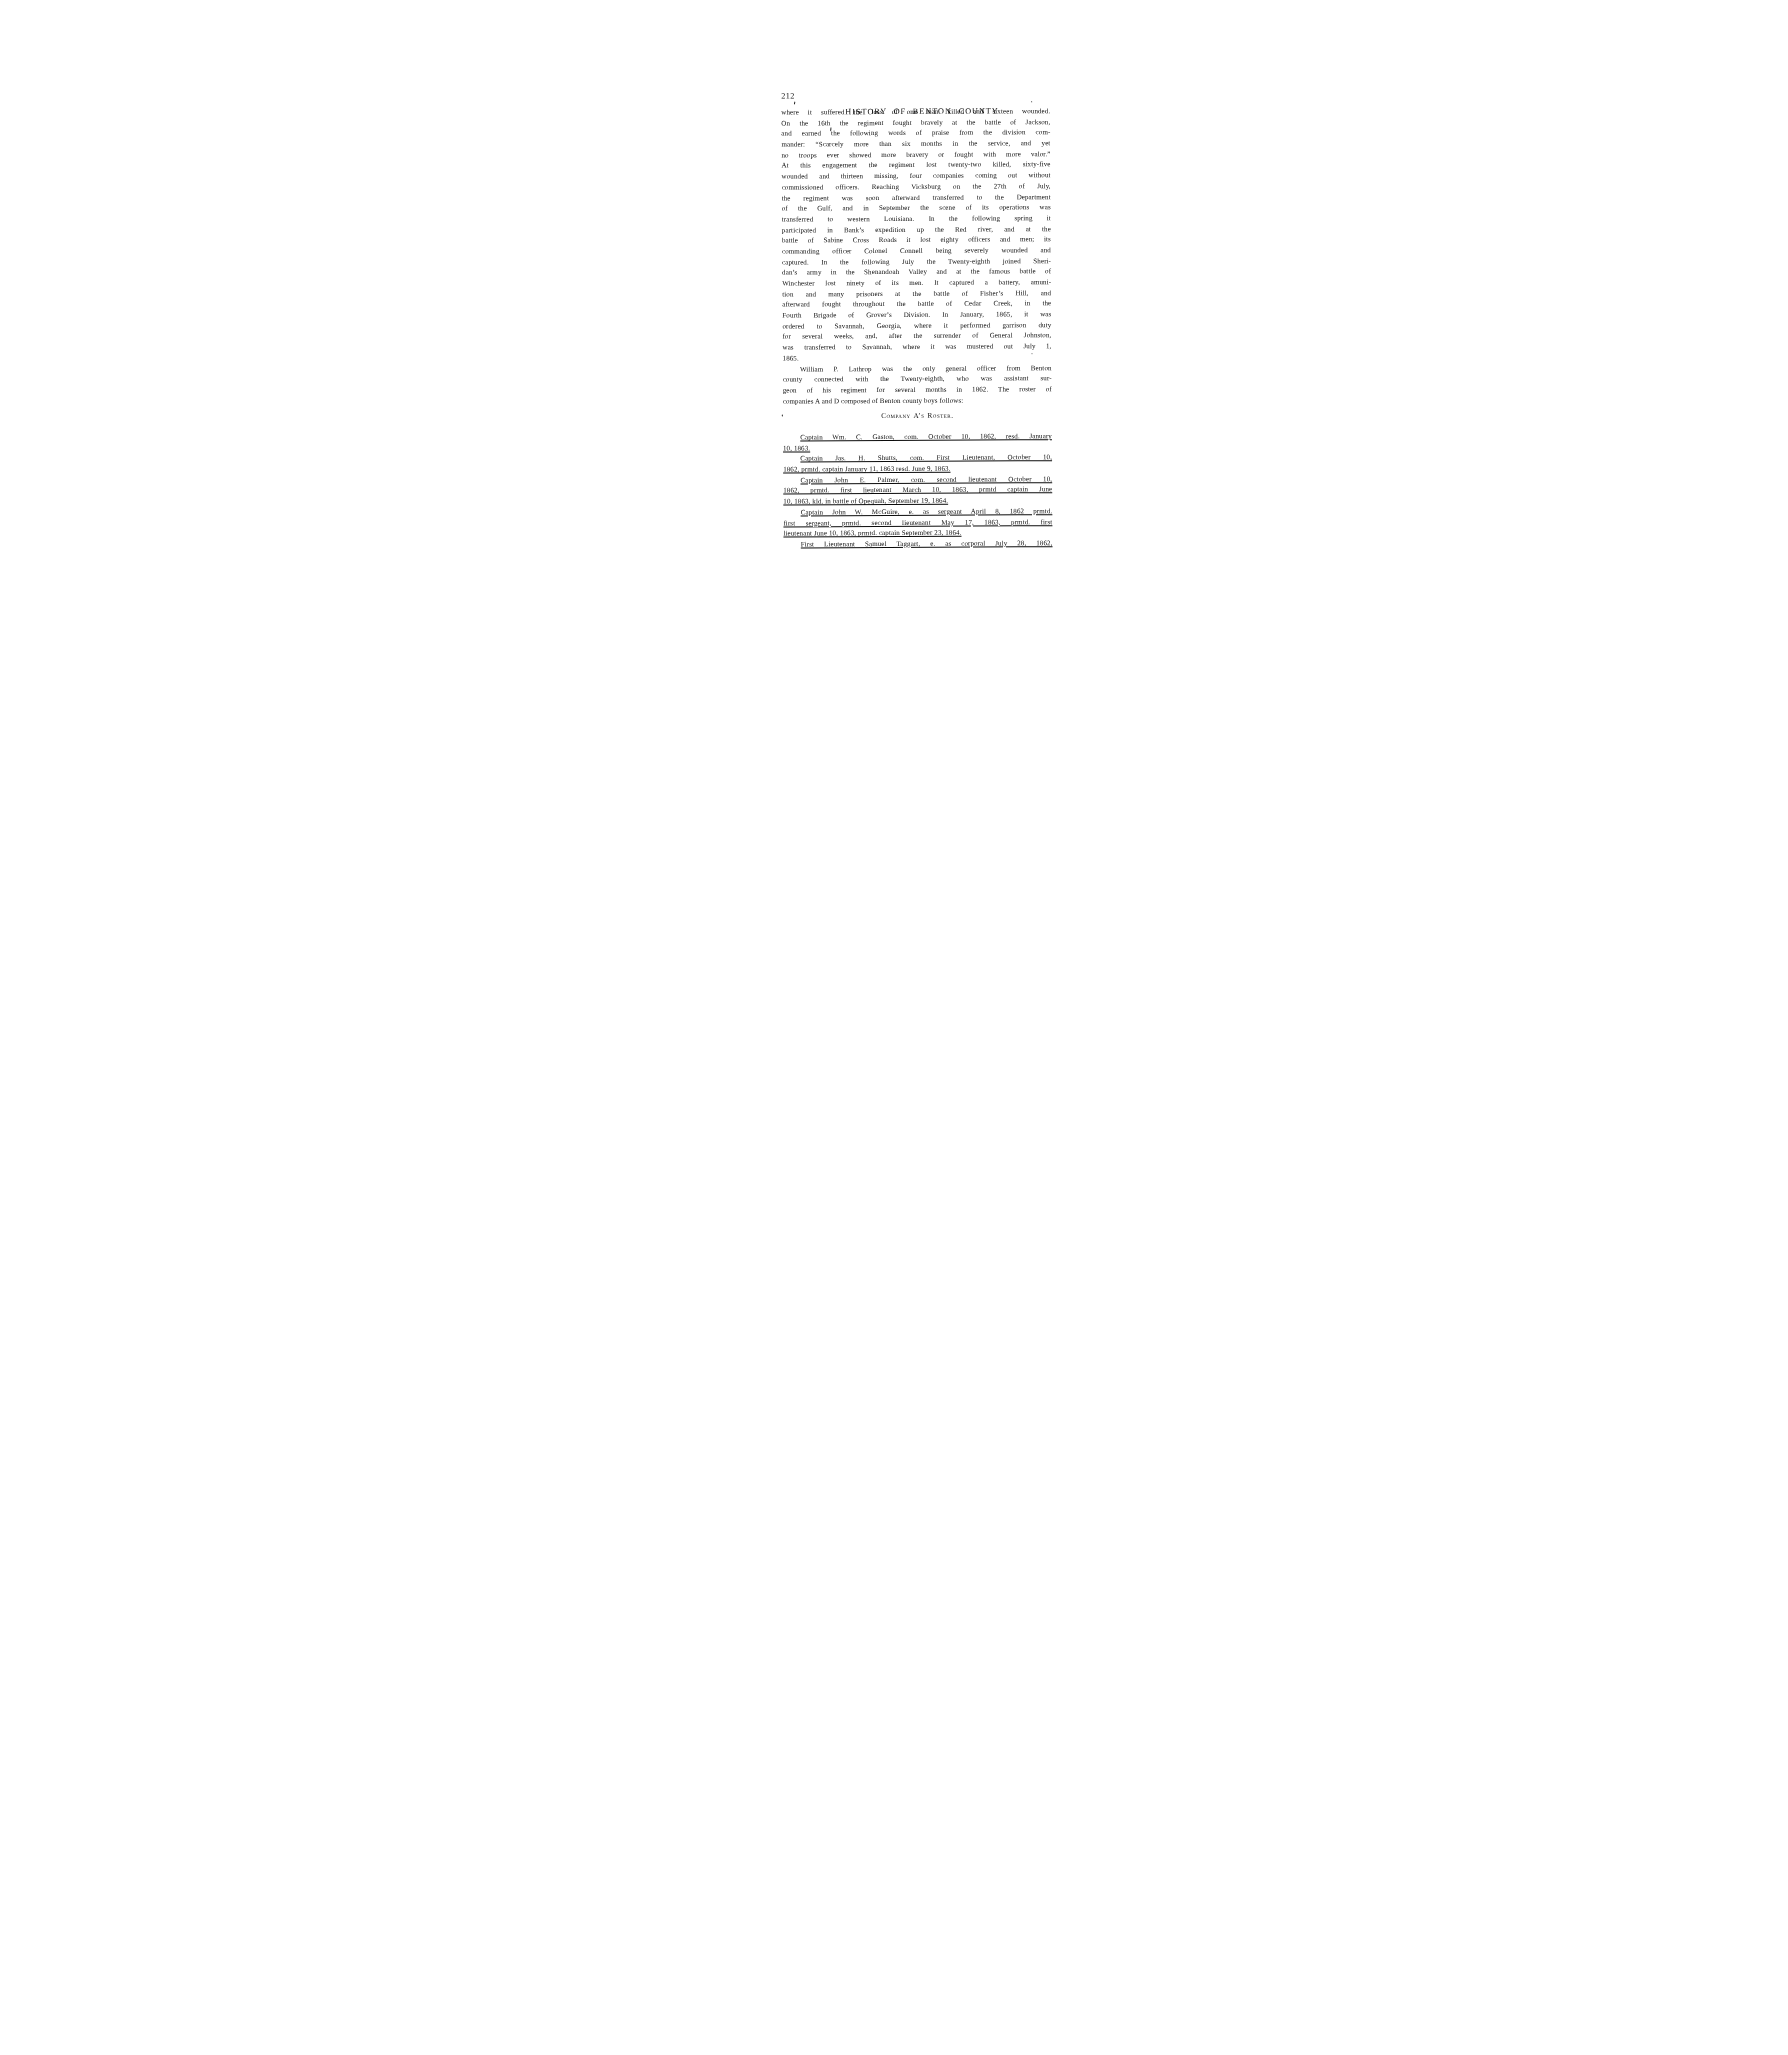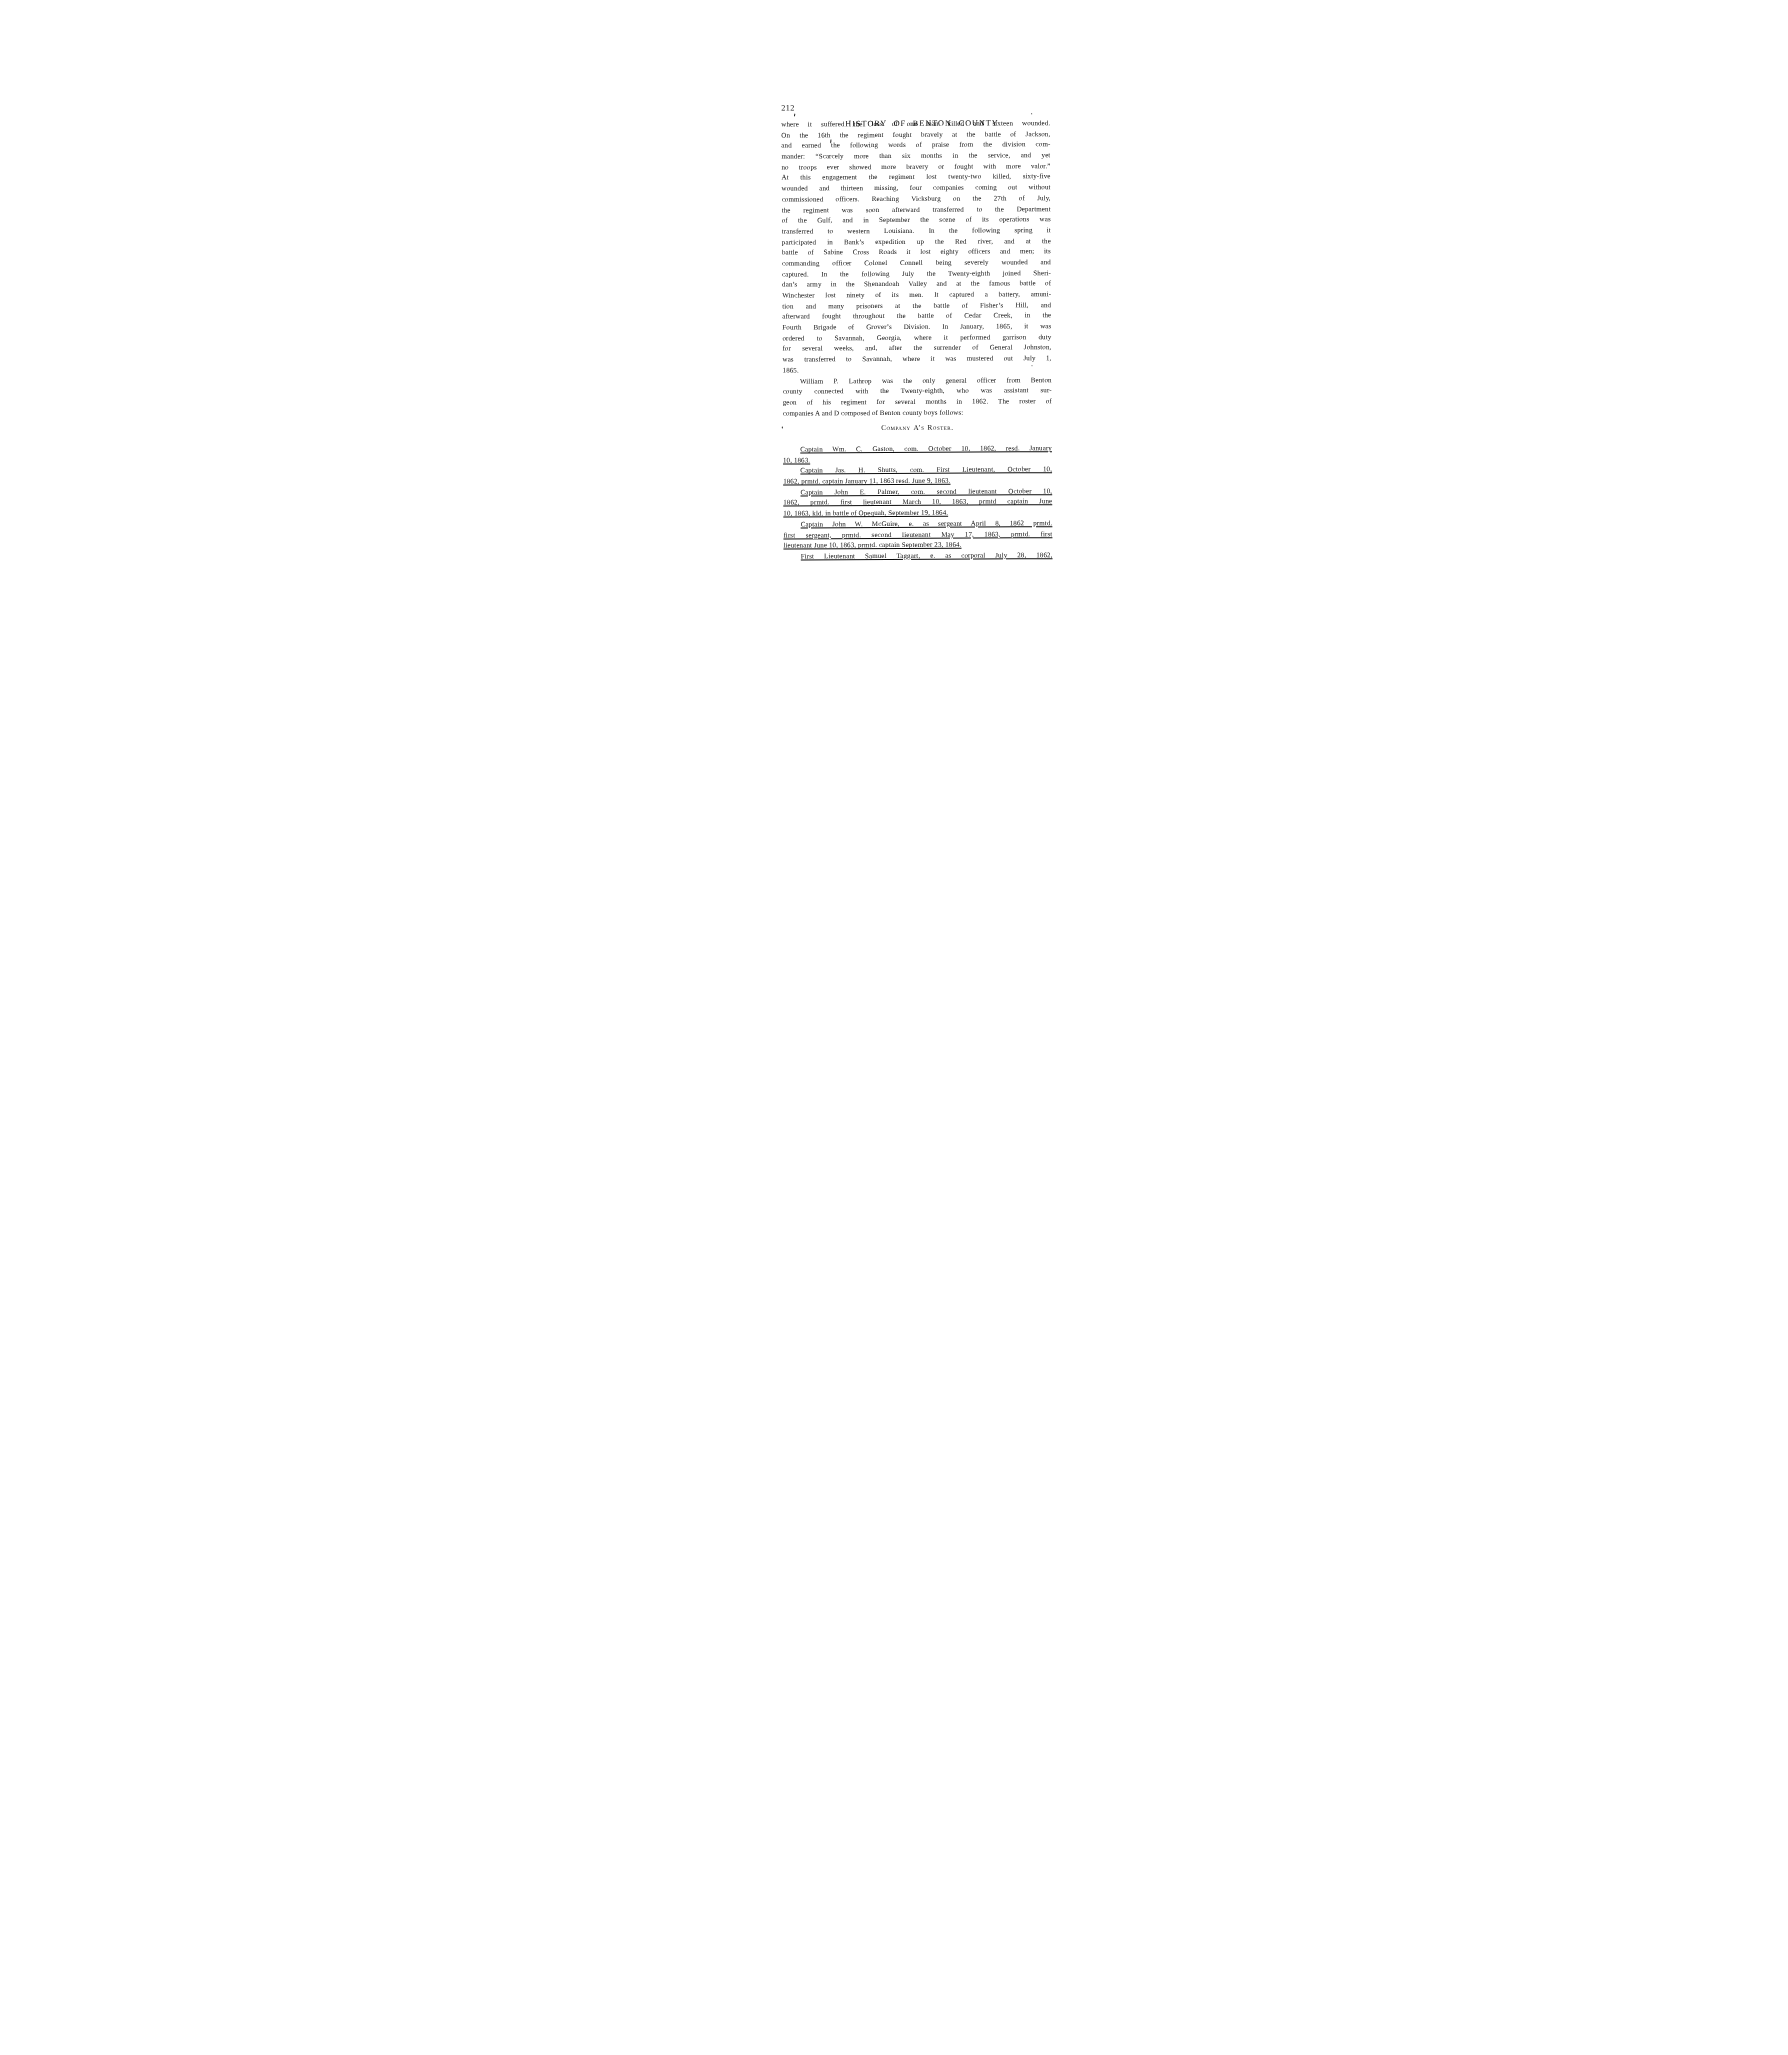--- a/index.html
+++ b/index.html
@@ -4,21 +4,21 @@
 <style>
   html, body {
     margin: 0;
     padding: 0;
     background: #ffffff;
   }
   .page {
     position: relative;
     width: 447px;
     height: 631px;
-    margin: 16px auto;
+    margin: 4px auto;
     background: #ffffff;
     overflow: hidden;
     font-family: "Liberation Serif", "DejaVu Serif", serif;
     color: #0b0b0b;
   }
   .content {
     position: absolute;
     inset: 0;
     transform: rotate(-0.3deg);
     transform-origin: 50% 40%;

